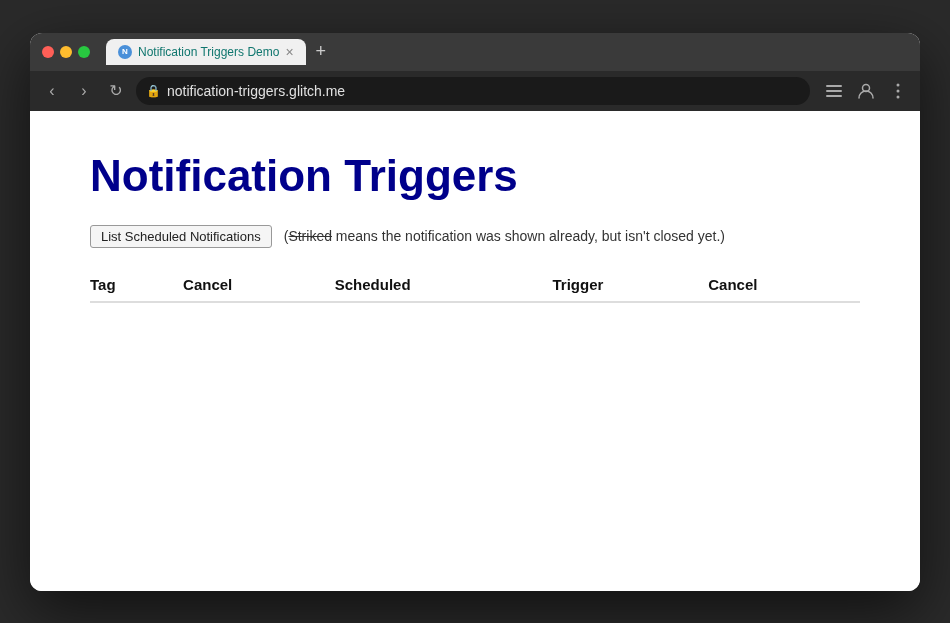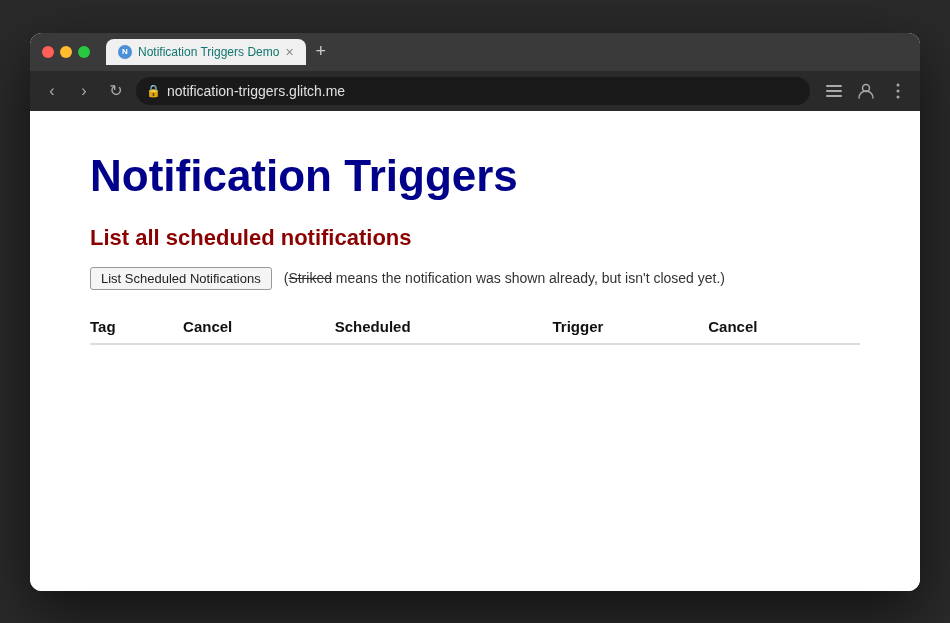--- a/index.html
+++ b/index.html
@@ -312,21 +312,20 @@
       </div>
     </div>
   </div>
 
   <div class="page-content">
 
     <h1 class="page-title">Notification Triggers</h1>
 
 
 
-    <h2 class="section-heading">List all scheduled notifications</h2>
 
     <div class="list-row">
       <button class="list-btn">List Scheduled Notifications</button>
       <span class="striked-note">
         (<s>Striked</s><span> means the notification was shown already, but isn't closed yet.)</span>
       </span>
     </div>
 
     <table class="notifications-table">
       <thead>

